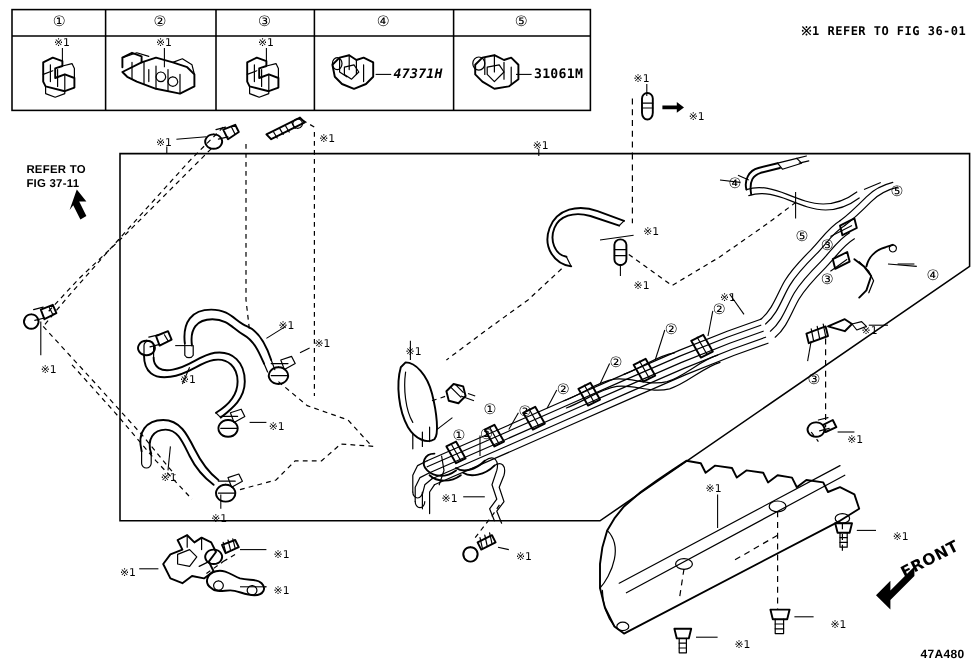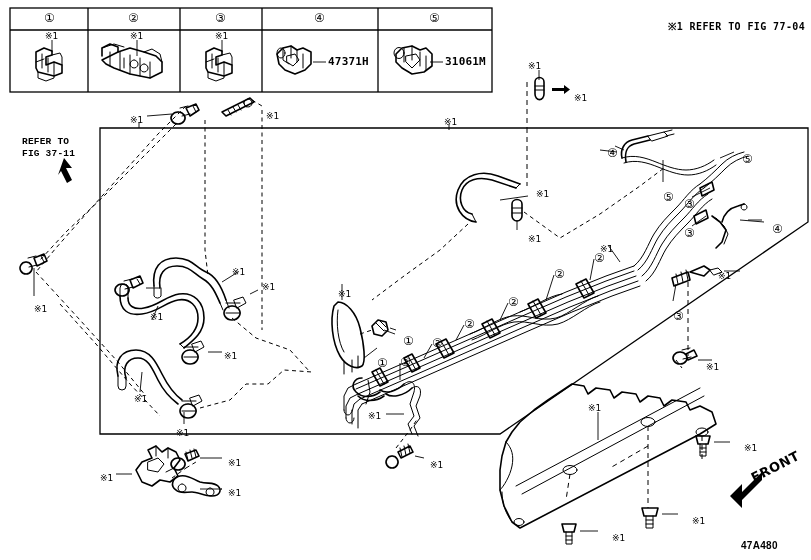--- a/index.html
+++ b/index.html
@@ -12,21 +12,21 @@
        font-size:9px;line-height:1;letter-spacing:0px;}
   .ref{font-family:"DejaVu Sans Mono",monospace;font-size:10px;font-weight:bold;
        letter-spacing:.4px;}
   .pn{font-family:"DejaVu Sans Mono",monospace;font-size:11px;font-weight:bold;
       letter-spacing:.2px;}
   .figcode{font-family:"Liberation Sans",sans-serif;font-size:10px;font-weight:bold;
            letter-spacing:.3px;}
   .star{font-family:"DejaVu Sans",sans-serif;font-size:9px;}
   .front{font-family:"DejaVu Sans",sans-serif;font-size:13px;font-weight:bold;
          letter-spacing:.5px;transform:rotate(-27deg);transform-origin:0 50%;}
-  .refblk{font-family:Liberation Mono, monospace;font-size:9.5px;font-weight:bold;
+  .refblk{font-family:Liberation Sans, sans-serif;font-size:9.5px;font-weight:bold;
           line-height:12px;letter-spacing:.2px;}
   .cnum{position:absolute;font-family:"DejaVu Sans",sans-serif;font-size:12px;}
 </style>
 </head>
 <body>
 
 <div id="stage">
 
   <svg viewBox="0 0 811 560">
     <defs>
@@ -394,31 +394,31 @@
   <div class="cnum" style="left:44px;top:11px;">①</div>
   <div class="cnum" style="left:128px;top:11px;">②</div>
   <div class="cnum" style="left:215px;top:11px;">③</div>
   <div class="cnum" style="left:314px;top:11px;">④</div>
   <div class="cnum" style="left:429px;top:11px;">⑤</div>
 
   <div class="lbl star" style="left:45px;top:32px;">※1</div>
   <div class="lbl star" style="left:130px;top:32px;">※1</div>
   <div class="lbl star" style="left:215px;top:32px;">※1</div>
 
-  <div class="lbl pn" style="left:328px;top:56px;">47371H</div>
+  <div class="lbl pn" style="left:328px;top:56px;font-style:italic;">47371H</div>
   <div class="lbl pn" style="left:445px;top:56px;">31061M</div>
 
-  <div class="lbl ref" style="left:668px;top:22px;">※1 REFER TO FIG 77-04</div>
+  <div class="lbl ref" style="left:668px;top:22px;">※1 REFER TO FIG 36-01</div>
 
   <div class="lbl refblk" style="left:22px;top:136px;">REFER TO</div>
   <div class="lbl refblk" style="left:22px;top:148px;">FIG 37-11</div>
 
   <div class="lbl front" style="left:752px;top:472px;">FRONT</div>
 
-  <div class="lbl figcode" style="left:741px;top:541px;">47A480</div>
+  <div class="lbl figcode" style="left:767px;top:541px;">47A480</div>
 
   <div id="star-layer">
       <div class="lbl star" style="left: 528px; top: 62px;">※1</div>
       <div class="lbl star" style="left: 574px; top: 94px;">※1</div>
       <div class="lbl star" style="left: 130px; top: 116px;">※1</div>
       <div class="lbl star" style="left: 266px; top: 112px;">※1</div>
       <div class="lbl star" style="left: 444px; top: 118px;">※1</div>
       <div class="lbl star" style="left: 536px; top: 190px;">※1</div>
       <div class="lbl star" style="left: 528px; top: 235px;">※1</div>
       <div class="lbl star" style="left: 34px; top: 305px;">※1</div>

